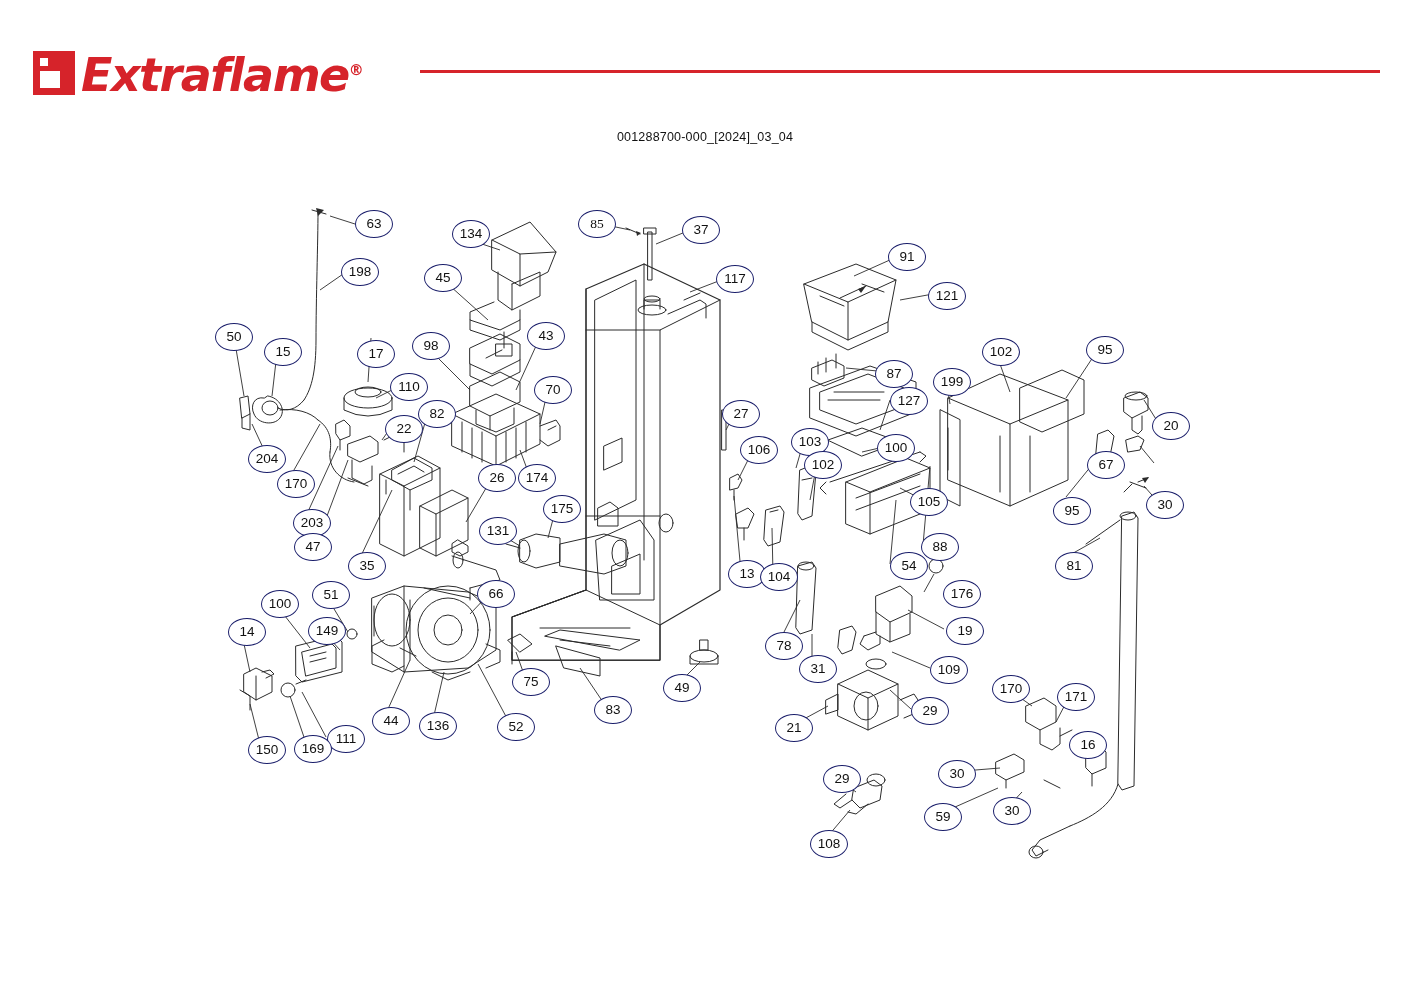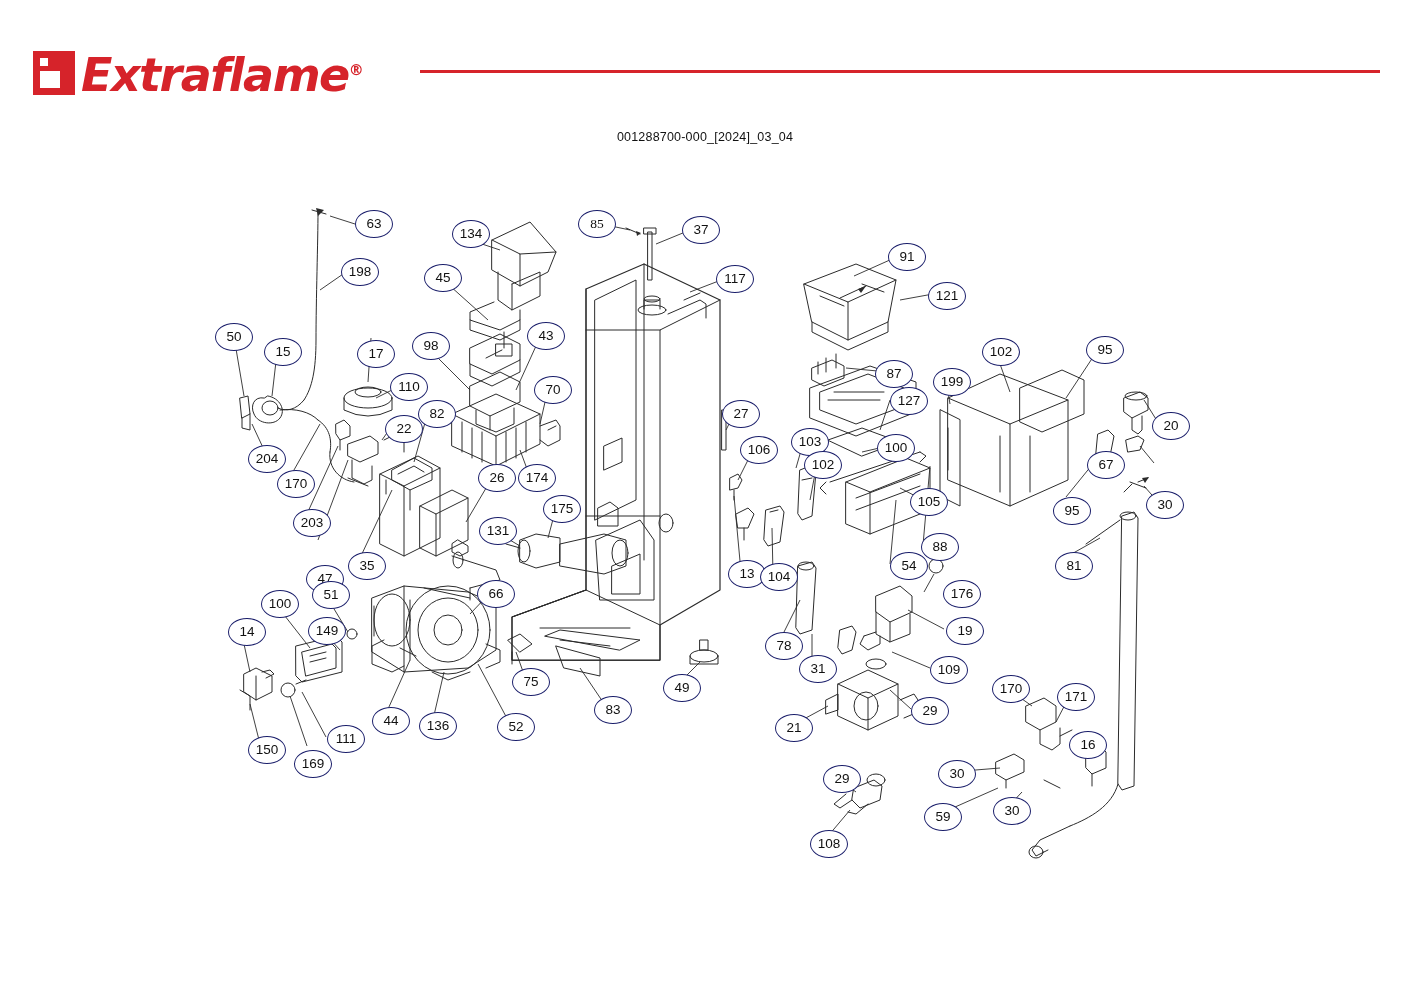--- a/index.html
+++ b/index.html
@@ -487,21 +487,21 @@
       <div class="balloon" style="left: 1087px; top: 451px;">67</div>
       <div class="balloon" style="left: 277px; top: 470px;">170</div>
       <div class="balloon" style="left: 478px; top: 464px;">26</div>
       <div class="balloon" style="left: 518px; top: 464px;">174</div>
       <div class="balloon" style="left: 910px; top: 488px;">105</div>
       <div class="balloon" style="left: 1053px; top: 497px;">95</div>
       <div class="balloon" style="left: 1146px; top: 491px;">30</div>
       <div class="balloon" style="left: 293px; top: 509px;">203</div>
       <div class="balloon" style="left: 543px; top: 495px;">175</div>
       <div class="balloon" style="left: 479px; top: 517px;">131</div>
-      <div class="balloon" style="left: 306px; top: 533px; margin-top: 32px;">47</div>
+      <div class="balloon" style="left: 294px; top: 533px;">47</div>
       <div class="balloon" style="left: 348px; top: 552px;">35</div>
       <div class="balloon" style="left: 921px; top: 533px;">88</div>
       <div class="balloon" style="left: 890px; top: 552px;">54</div>
       <div class="balloon" style="left: 728px; top: 560px;">13</div>
       <div class="balloon" style="left: 760px; top: 563px;">104</div>
       <div class="balloon" style="left: 1055px; top: 552px;">81</div>
       <div class="balloon" style="left: 477px; top: 580px;">66</div>
       <div class="balloon" style="left: 943px; top: 580px;">176</div>
       <div class="balloon" style="left: 261px; top: 590px;">100</div>
       <div class="balloon" style="left: 312px; top: 581px;">51</div>
@@ -516,21 +516,21 @@
       <div class="balloon" style="left: 992px; top: 675px;">170</div>
       <div class="balloon" style="left: 1057px; top: 683px;">171</div>
       <div class="balloon" style="left: 594px; top: 696px;">83</div>
       <div class="balloon" style="left: 911px; top: 697px;">29</div>
       <div class="balloon" style="left: 372px; top: 707px;">44</div>
       <div class="balloon" style="left: 419px; top: 712px;">136</div>
       <div class="balloon" style="left: 497px; top: 713px;">52</div>
       <div class="balloon" style="left: 327px; top: 725px;">111</div>
       <div class="balloon" style="left: 775px; top: 714px;">21</div>
       <div class="balloon" style="left: 1069px; top: 731px;">16</div>
-      <div class="balloon" style="left: 294px; top: 735px; margin-top: 15px;">169</div>
+      <div class="balloon" style="left: 294px; top: 735px;">169</div>
       <div class="balloon" style="left: 248px; top: 736px;">150</div>
       <div class="balloon" style="left: 938px; top: 760px;">30</div>
       <div class="balloon" style="left: 823px; top: 765px;">29</div>
       <div class="balloon" style="left: 924px; top: 803px;">59</div>
       <div class="balloon" style="left: 993px; top: 797px;">30</div>
       <div class="balloon" style="left: 810px; top: 830px;">108</div>
     </div>
 
 </div>
 

